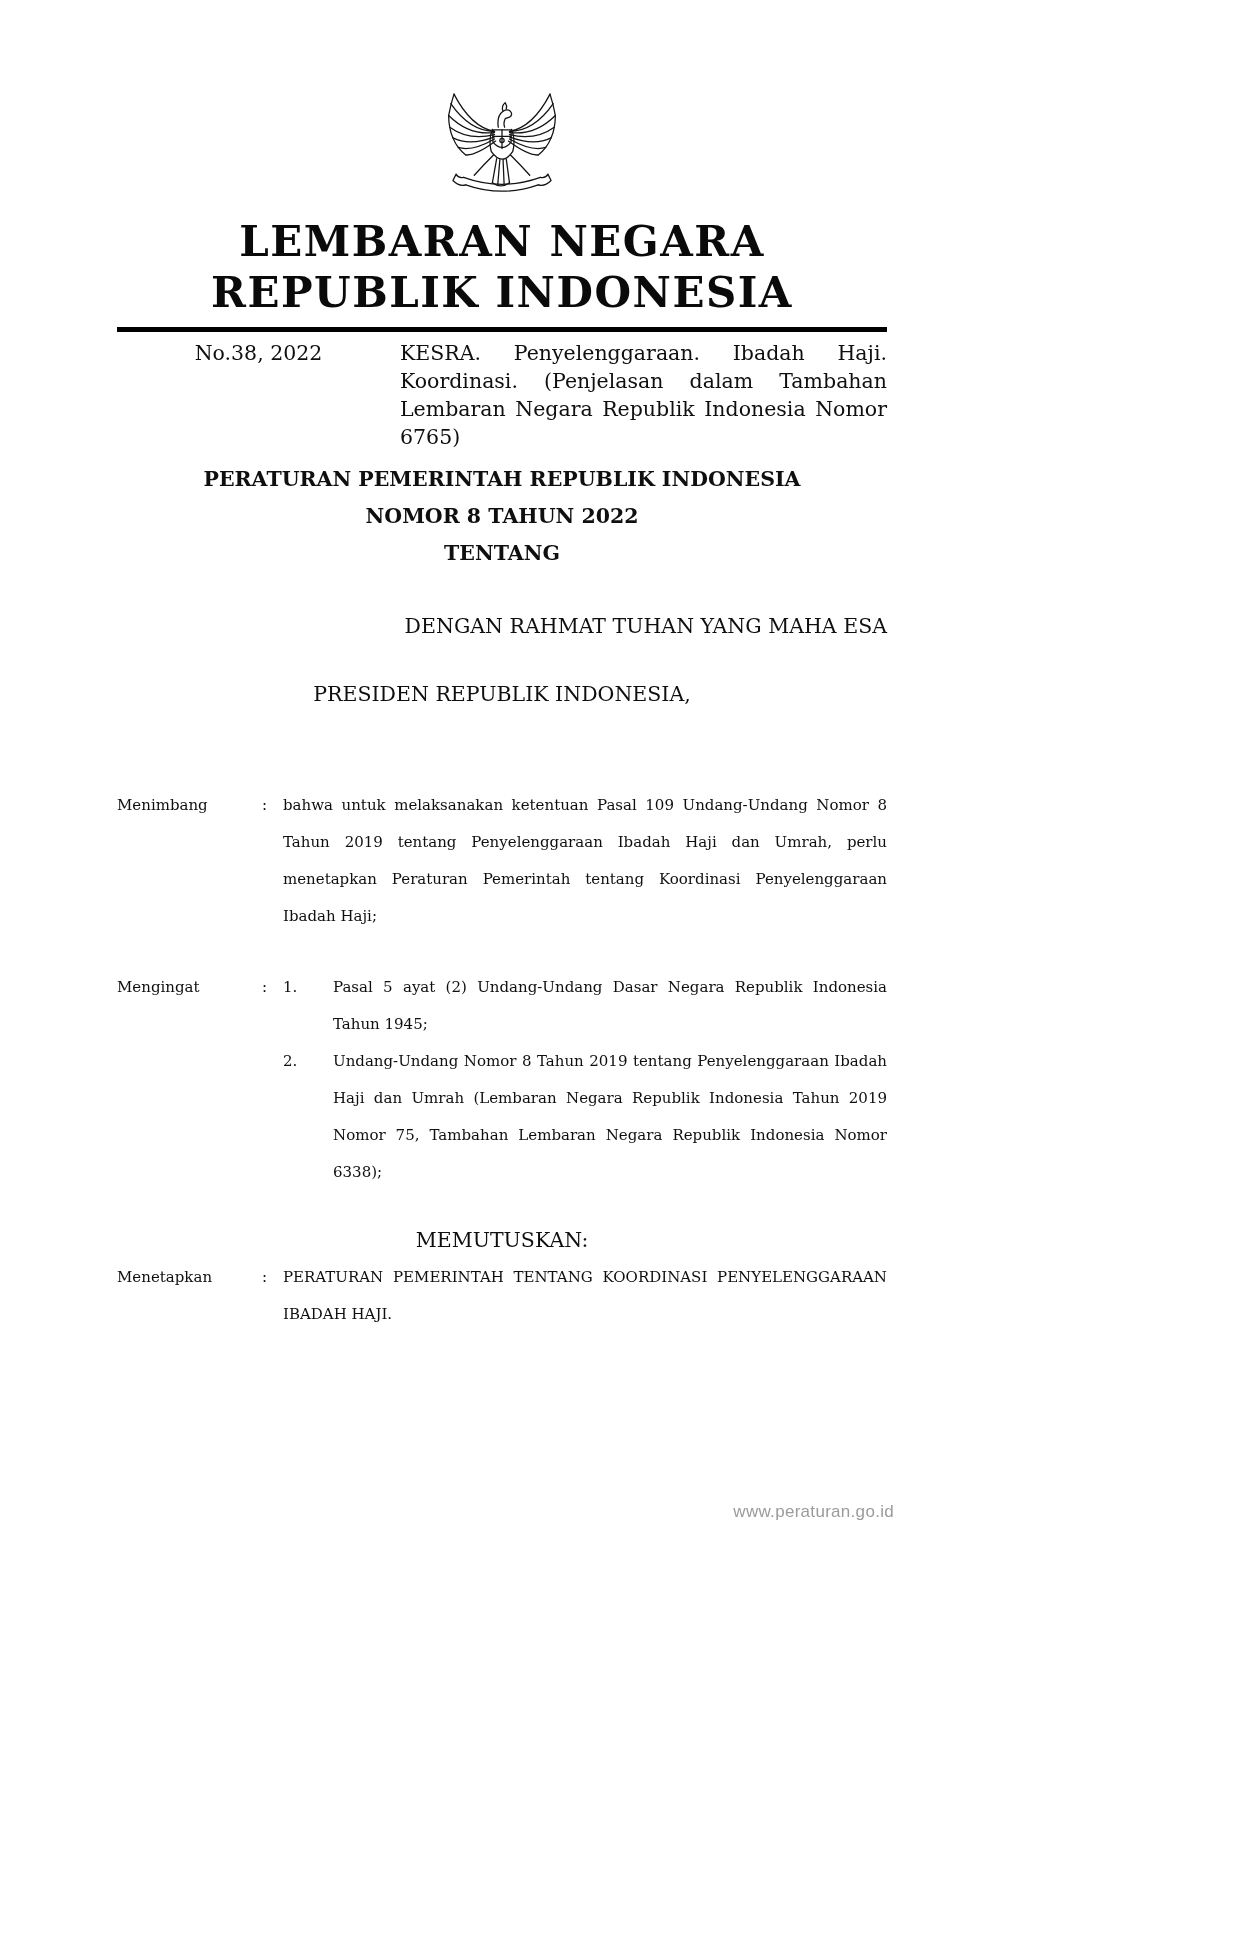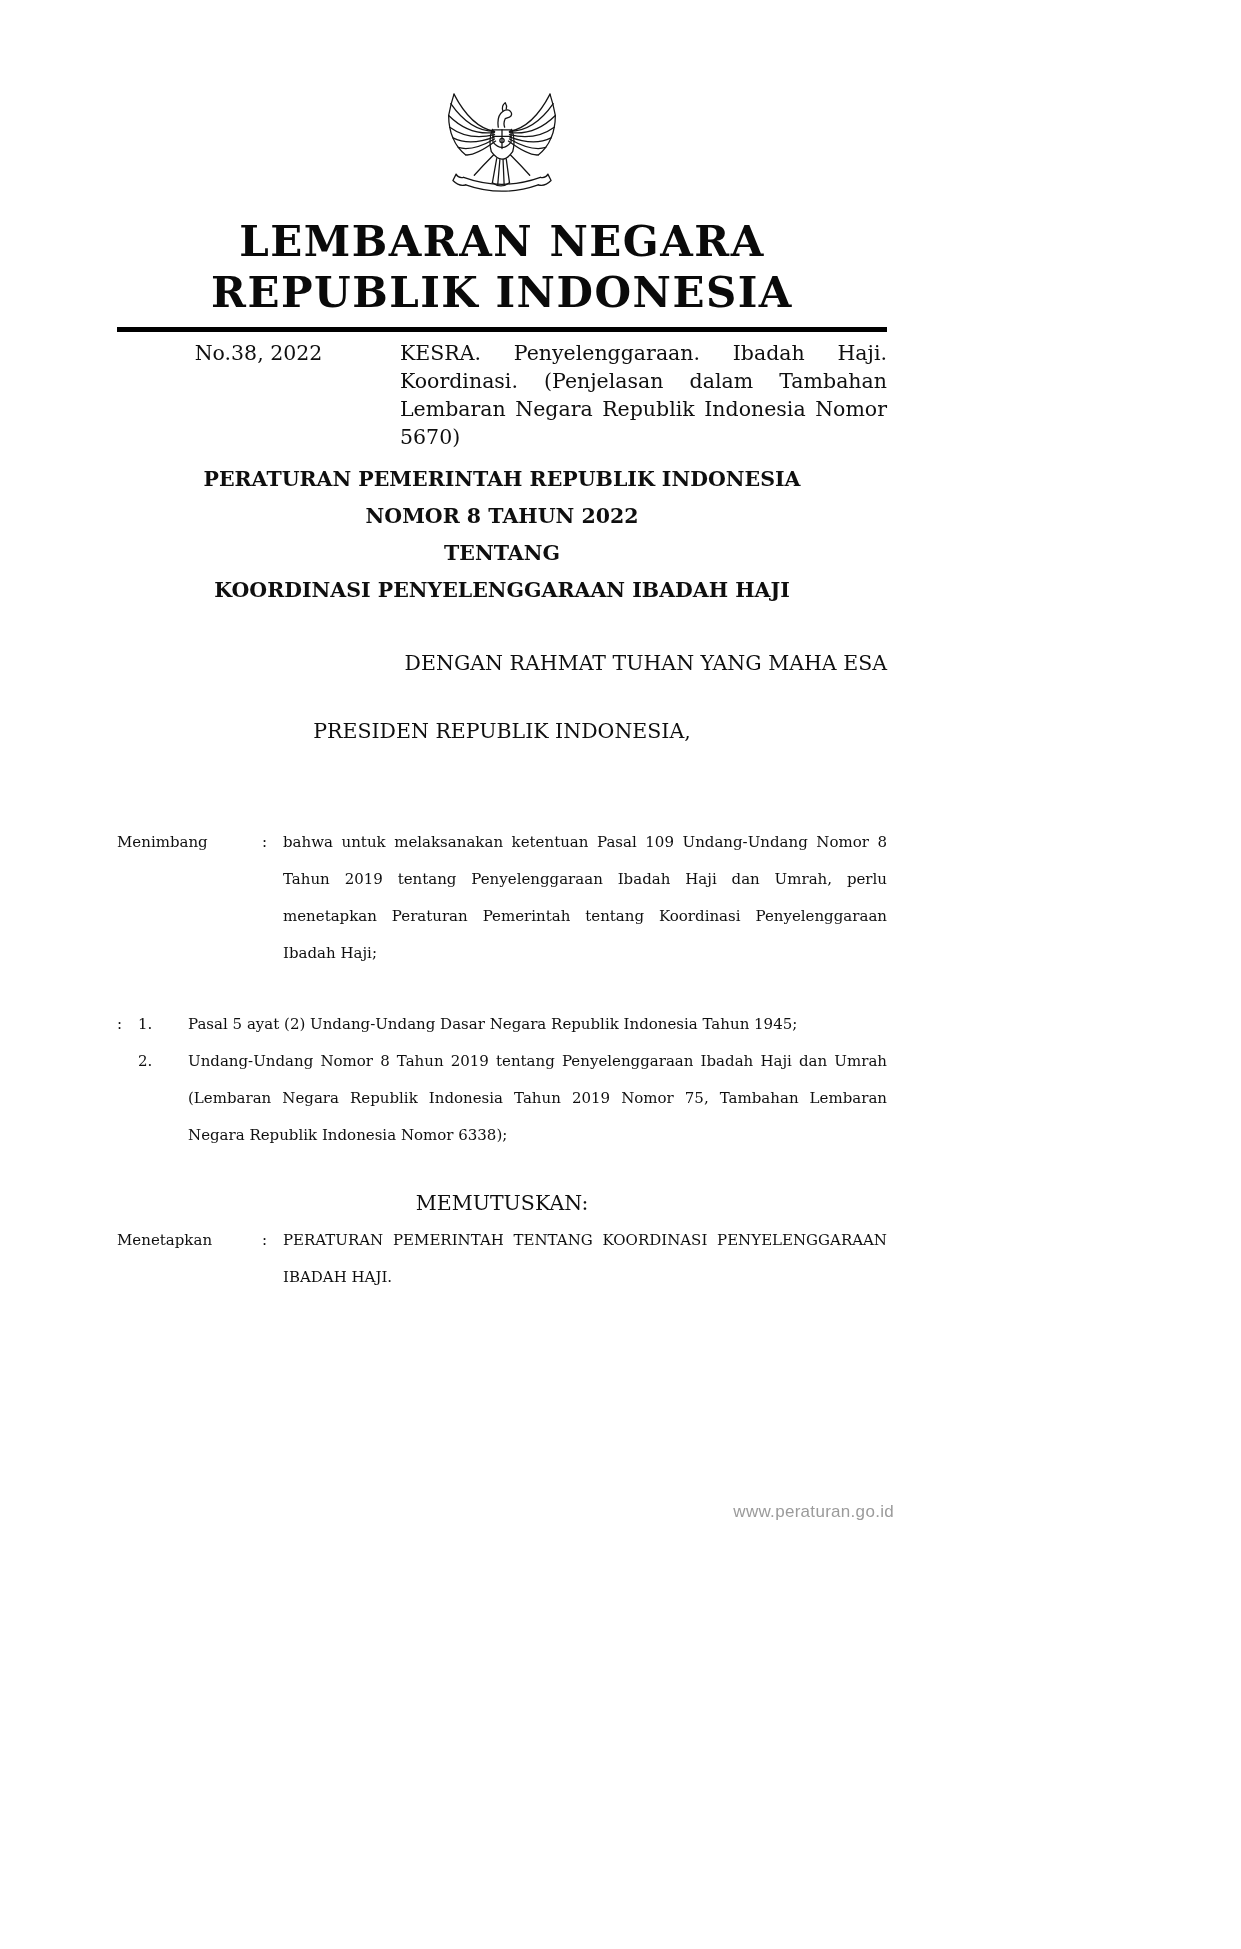--- a/index.html
+++ b/index.html
@@ -147,40 +147,40 @@
 
     <h1 class="masthead-title">
       <span class="t-line">LEMBARAN NEGARA</span>
       <span class="t-line">REPUBLIK INDONESIA</span>
     </h1>
 
     <div class="rule"></div>
 
     <div class="issue-row">
       <div class="issue-number">No.38, 2022</div>
-      <div class="issue-subject">KESRA. Penyelenggaraan. Ibadah Haji. Koordinasi. (Penjelasan dalam Tambahan Lembaran Negara Republik Indonesia Nomor 5670)</div>
+      <div class="issue-subject">KESRA. Penyelenggaraan. Ibadah Haji. Koordinasi. (Penjelasan dalam Tambahan Lembaran Negara Republik Indonesia Nomor 6765)</div>
     </div>
 
     <div class="doc-heading">
       <div>PERATURAN PEMERINTAH REPUBLIK INDONESIA</div>
       <div>NOMOR 8 TAHUN 2022</div>
       <div>TENTANG</div>
-      <div>KOORDINASI PENYELENGGARAAN IBADAH HAJI</div>
     </div>
 
     <div class="invocation">DENGAN RAHMAT TUHAN YANG MAHA ESA</div>
     <div class="authority">PRESIDEN REPUBLIK INDONESIA,</div>
 
     <div class="clause-row menimbang">
       <div class="clause-label">Menimbang</div>
       <div class="clause-colon">:</div>
       <div class="clause-body justify">bahwa untuk melaksanakan ketentuan Pasal 109 Undang-Undang Nomor 8 Tahun 2019 tentang Penyelenggaraan Ibadah Haji dan Umrah, perlu menetapkan Peraturan Pemerintah tentang Koordinasi Penyelenggaraan Ibadah Haji;</div>
     </div>
 
     <div class="clause-row mengingat">
+      <div class="clause-label">Mengingat</div>
       <div class="clause-colon">:</div>
       <div class="clause-body">
         <div class="list-item">
           <div class="list-num">1.</div>
           <div class="list-text">Pasal 5 ayat (2) Undang-Undang Dasar Negara Republik Indonesia Tahun 1945;</div>
         </div>
         <div class="list-item">
           <div class="list-num">2.</div>
           <div class="list-text">Undang-Undang Nomor 8 Tahun 2019 tentang Penyelenggaraan Ibadah Haji dan Umrah (Lembaran Negara Republik Indonesia Tahun 2019 Nomor 75, Tambahan Lembaran Negara Republik Indonesia Nomor 6338);</div>
         </div>

